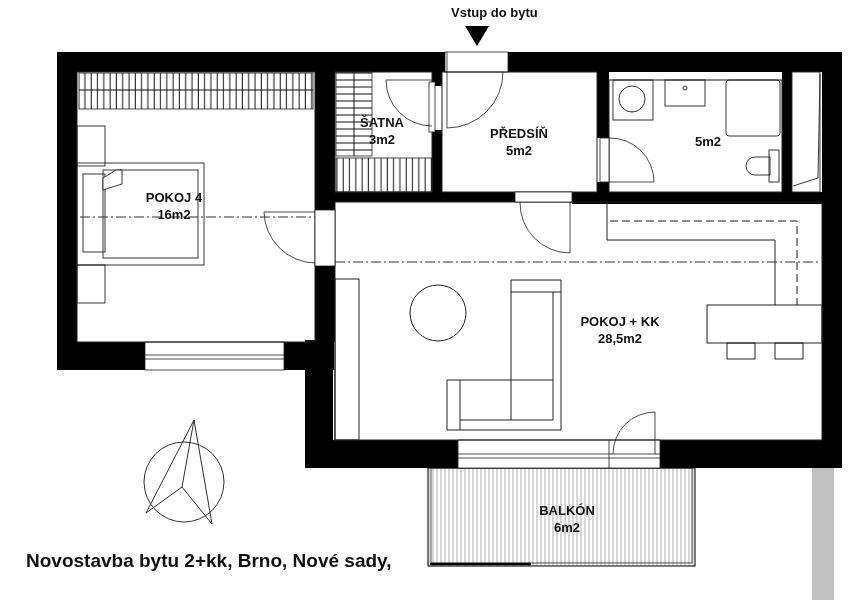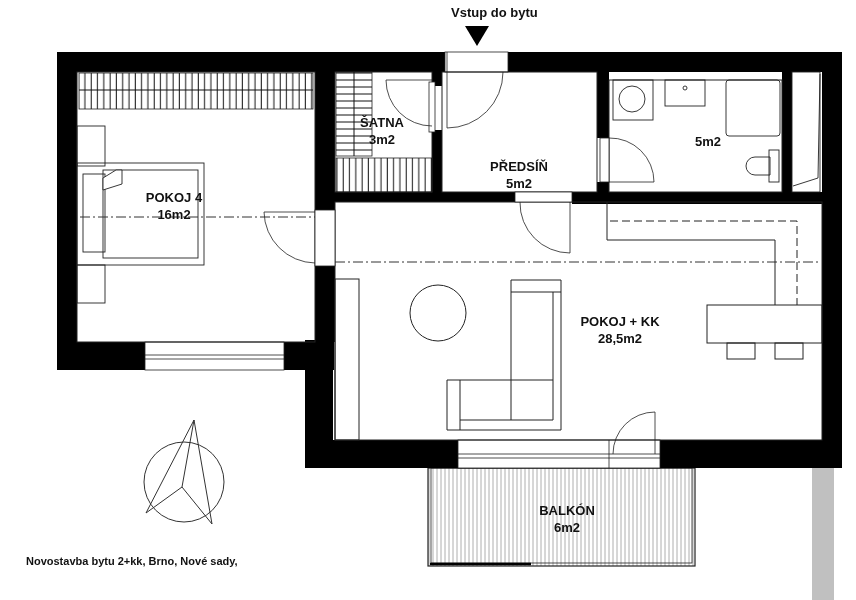--- a/index.html
+++ b/index.html
@@ -1,21 +1,21 @@
 <!DOCTYPE html>
 <html><head>
   <meta charset="utf-8">
   <style>
     html, body { margin: 0; padding: 0; background: #ffffff; }
     body { width: 856px; height: 600px; position: relative; overflow: hidden; font-family: "Liberation Sans", "DejaVu Sans", sans-serif; }
     svg#plan { position: absolute; left: 0; top: 0; }
     .lbl { position: absolute; font-family: "Liberation Sans", "DejaVu Sans", sans-serif; font-weight: bold; color: #111; font-size: 13px; line-height: 17px; text-align: center; white-space: nowrap; }
     .lbl span { display: block; }
     .entry { position: absolute; left: 408px; top: 5px; font-weight: bold; font-size: 13px; color: #111; white-space: nowrap; margin-left: 43px; }
-    .caption { position: absolute; left: 26px; top: 551px; font-weight: bold; font-size: 11px; line-height: 20px; color: #111; white-space: nowrap; }
+    .caption { position: absolute; left: 26px; top: 551px; font-weight: bold; font-size: 19px; line-height: 20px; color: #111; white-space: nowrap; }
     .caption span { display: block; }
   </style>
 </head>
 <body>
 
 <svg id="plan" width="856" height="600" viewBox="0 0 856 600" xmlns="http://www.w3.org/2000/svg">
   <defs>
     <pattern id="hatchV" width="4" height="10" patternUnits="userSpaceOnUse">
       <line x1="1" y1="0" x2="1" y2="10" stroke="#999" stroke-width="0.8"></line>
     </pattern>
@@ -196,21 +196,21 @@
 <div class="lbl" style="left:128px; top:189px; width:92px;">
   <span>POKOJ 4</span>
   <span>16m2</span>
 </div>
 
 <div class="lbl" style="left:352px; top:114px; width:60px;">
   <span>ŠATNA</span>
   <span>3m2</span>
 </div>
 
-<div class="lbl" style="left:474px; top:125px; width:90px;margin-top:33px;">
+<div class="lbl" style="left:474px; top:125px; width:90px;">
   <span>PŘEDSÍŇ</span>
   <span>5m2</span>
 </div>
 
 <div class="lbl" style="left:638px; top:133px; width:140px;">
   <span>5m2</span>
 </div>
 
 <div class="lbl" style="left:565px; top:313px; width:110px;">
   <span>POKOJ + KK</span>

